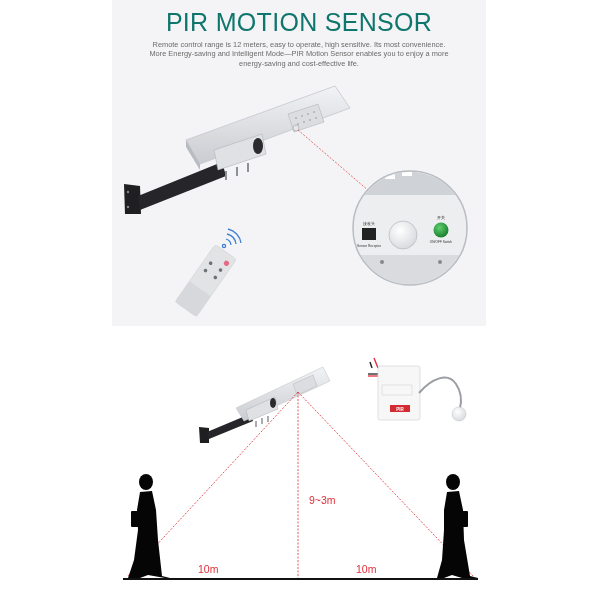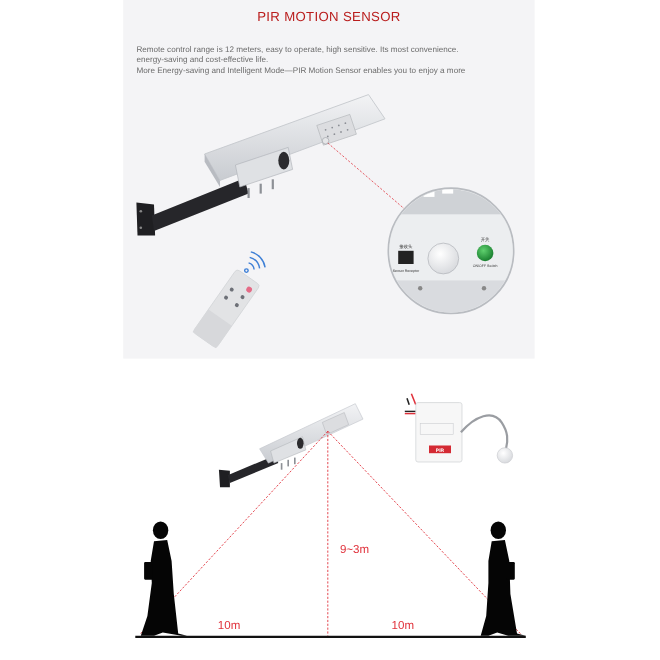--- a/index.html
+++ b/index.html
@@ -1,31 +1,31 @@
 <!DOCTYPE html>
 <html><head>
 <meta charset="utf-8">
 <style>
   html,body{margin:0;padding:0;background:#ffffff;}
   body{width:600px;height:600px;position:relative;overflow:hidden;font-family:"Liberation Sans",sans-serif;}
   .panel{position:absolute;left:112px;top:0;width:374px;height:326px;background:#f4f4f6;}
-  .title{position:absolute;left:0;top:8px;width:374px;text-align:center;color:#b91c1c;font-size:12px;letter-spacing:0.3px;}
-  .desc{position:absolute;left:12px;top:40px;width:350px;color:#6b6b6b;font-size:7.4px;line-height:9.4px;}
+  .title{position:absolute;left:0;top:8px;width:374px;text-align:center;color:#0f766e;font-size:25px;letter-spacing:0.3px;}
+  .desc{position:absolute;left:12px;top:40px;width:350px;text-align:center;color:#6b6b6b;font-size:7.4px;line-height:9.4px;}
   svg{position:absolute;left:0;top:0;}
   .lbl{position:absolute;color:#e0303a;font-size:10.5px;}
 </style>
 </head>
 <body>
 
 <div class="panel">
   <div class="title">PIR MOTION SENSOR</div>
   <div class="desc">
     <div>Remote control range is 12 meters, easy to operate, high sensitive. Its most convenience.</div>
+    <div>More Energy-saving and Intelligent Mode—PIR Motion Sensor enables you to enjoy a more</div>
     <div>energy-saving and cost-effective life.</div>
-    <div>More Energy-saving and Intelligent Mode—PIR Motion Sensor enables you to enjoy a more</div>
   </div>
 </div>
 
 <svg width="600" height="600" viewBox="0 0 600 600">
   <defs>
     <linearGradient id="alu" x1="0" y1="0" x2="0" y2="1">
       <stop offset="0" stop-color="#f2f3f5"></stop>
       <stop offset="1" stop-color="#c9ccd1"></stop>
     </linearGradient>
     <radialGradient id="dome" cx="0.4" cy="0.35" r="0.7">

